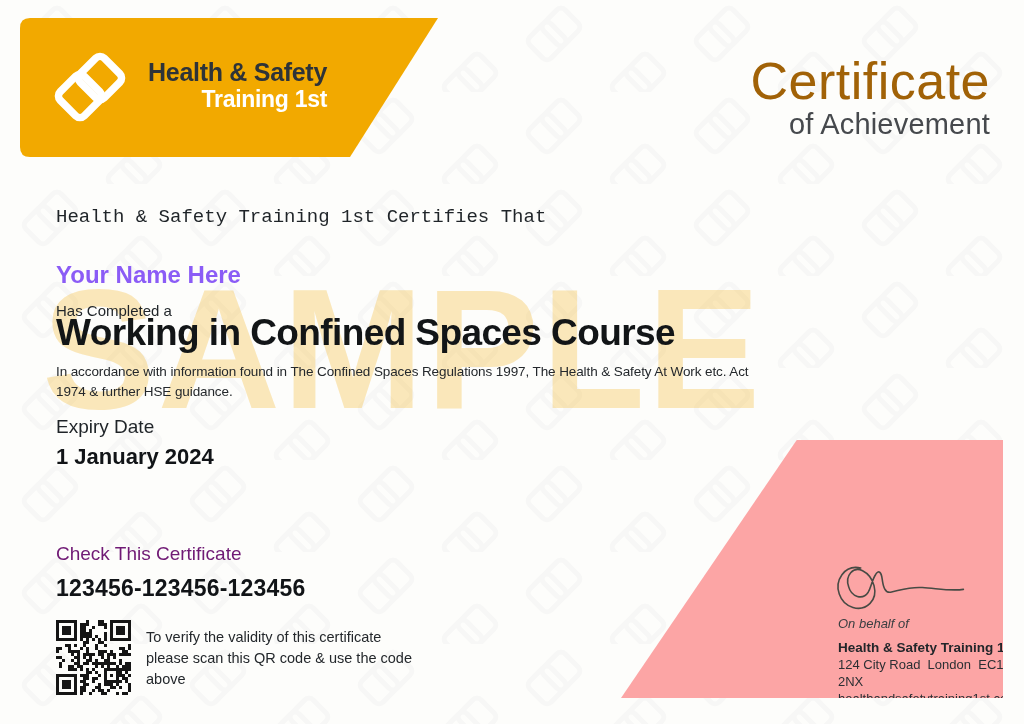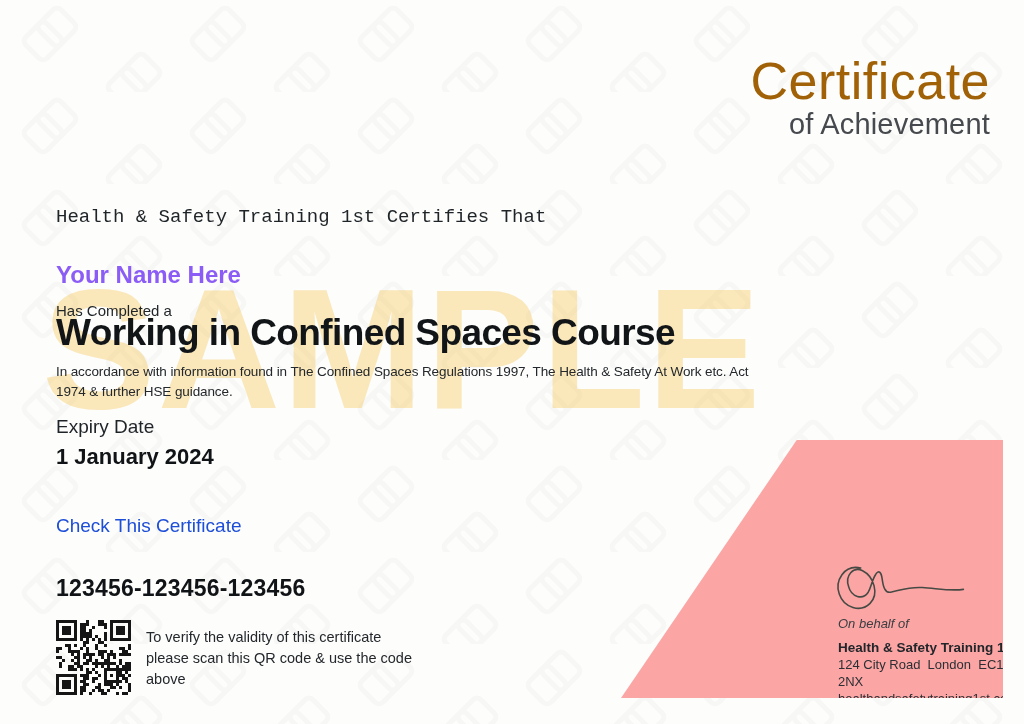--- a/index.html
+++ b/index.html
@@ -27,21 +27,21 @@
   .cert-head .s{font-size:29px;font-weight:400;color:#46494D;margin-top:0;letter-spacing:0.2px;}
   
   .abs{position:absolute;left:56px;z-index:2;}
   .certifies{top:206px;font-size:19px;color:#1F2428;font-family:Liberation Mono, monospace;}
   .name{top:241px;font-size:24px;font-weight:700;color:#8b5cf6;margin-top:20px;}
   .completed{top:283px;font-size:15px;color:#1F2428;margin-top:19px;}
   .course{top:312px;font-size:37px;font-weight:700;color:#121517;letter-spacing:-0.6px;white-space:nowrap;}
   .accordance{top:362px;font-size:13.5px;color:#24282C;line-height:20px;letter-spacing:-0.1px;white-space:nowrap;}
   .expiry-label{top:416px;font-size:19px;color:#1F2428;}
   .expiry-value{top:444px;font-size:22px;font-weight:700;color:#111417;}
-  .check-label{top:515px;font-size:19px;color:#1d4ed8;}
+  .check-label{top:543px;font-size:19px;color:#701a75;}
   .check-value{top:575px;font-size:23px;font-weight:700;color:#111417;letter-spacing:0.2px;}
   .qr{position:absolute;left:56px;top:620px;width:75px;height:75px;z-index:2;}
   .verify{position:absolute;left:146px;top:627px;z-index:2;font-size:14.5px;color:#24282C;line-height:21px;}
   
   .cream{
     position:absolute;left:621px;top:440px;width:382px;height:258px;z-index:1;
     background:#fca5a5;clip-path:polygon(46% 0,100% 0,100% 100%,0 100%);
   }
   .sig-svg{position:absolute;left:208px;top:122px;width:140px;height:52px;}
   .on-behalf{position:absolute;left:217px;top:176px;font-size:13px;font-style:italic;color:#3A3E41;}
@@ -64,20 +64,35 @@
       <pattern id="wmPat" width="168" height="92" patternUnits="userSpaceOnUse">
         <use href="#wmMotif" x="28" y="16"></use>
         <use href="#wmMotif" x="112" y="62"></use>
       </pattern>
     </defs>
     <rect width="1024" height="724" fill="url(#wmPat)"></rect>
   </svg>
 
   <div class="sample">SAMPLE</div>
 
+  <div class="banner">
+    <svg class="banner-bg" viewBox="0 0 418 139">
+      <path d="M10,0 H418 L330,139 H10 Q0,139 0,129 V10 Q0,0 10,0 Z" fill="#F2A900"></path>
+    </svg>
+    <svg class="logo" viewBox="0 0 80 84">
+      <g fill="none" stroke="#ffffff" stroke-width="7.5">
+        <rect x="33" y="13" width="34" height="34" rx="6" transform="rotate(45 50 30)"></rect>
+        <rect x="13" y="31" width="34" height="34" rx="6" transform="rotate(45 30 48)"></rect>
+      </g>
+    </svg>
+    <div class="banner-title">
+      <div class="l1">Health &amp; Safety</div>
+      <div class="l2">Training 1st</div>
+    </div>
+  </div>
 
   <div class="cert-head">
     <div class="t">Certificate</div>
     <div class="s">of Achievement</div>
   </div>
 
   <div class="abs certifies">Health &amp; Safety Training 1st Certifies That</div>
   <div class="abs name">Your Name Here</div>
   <div class="abs completed">Has Completed a</div>
   <div class="abs course">Working in Confined Spaces Course</div>

